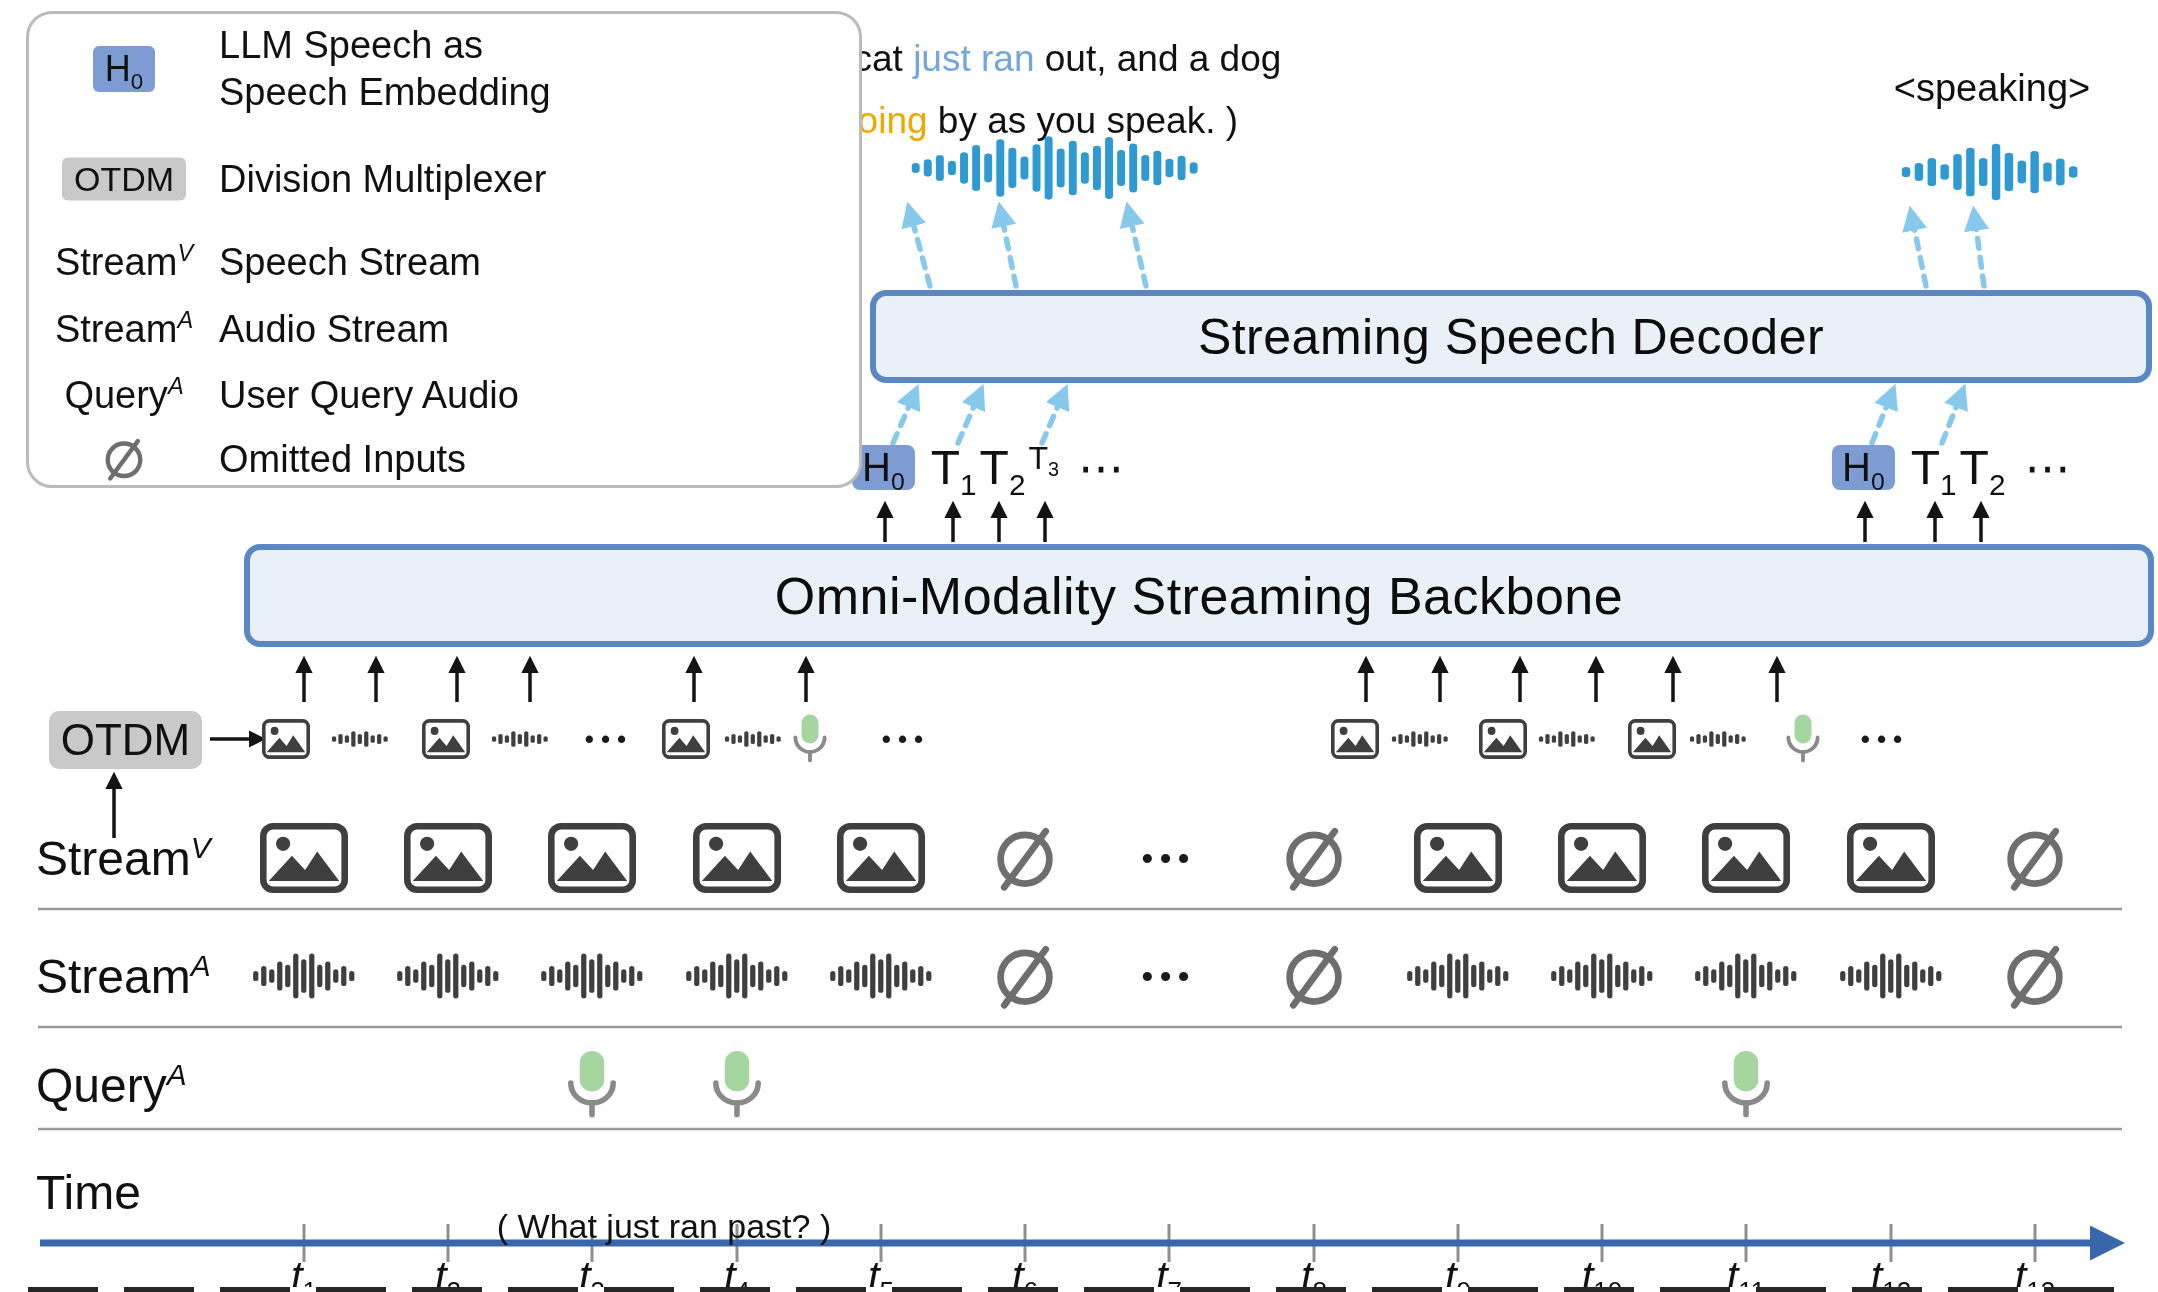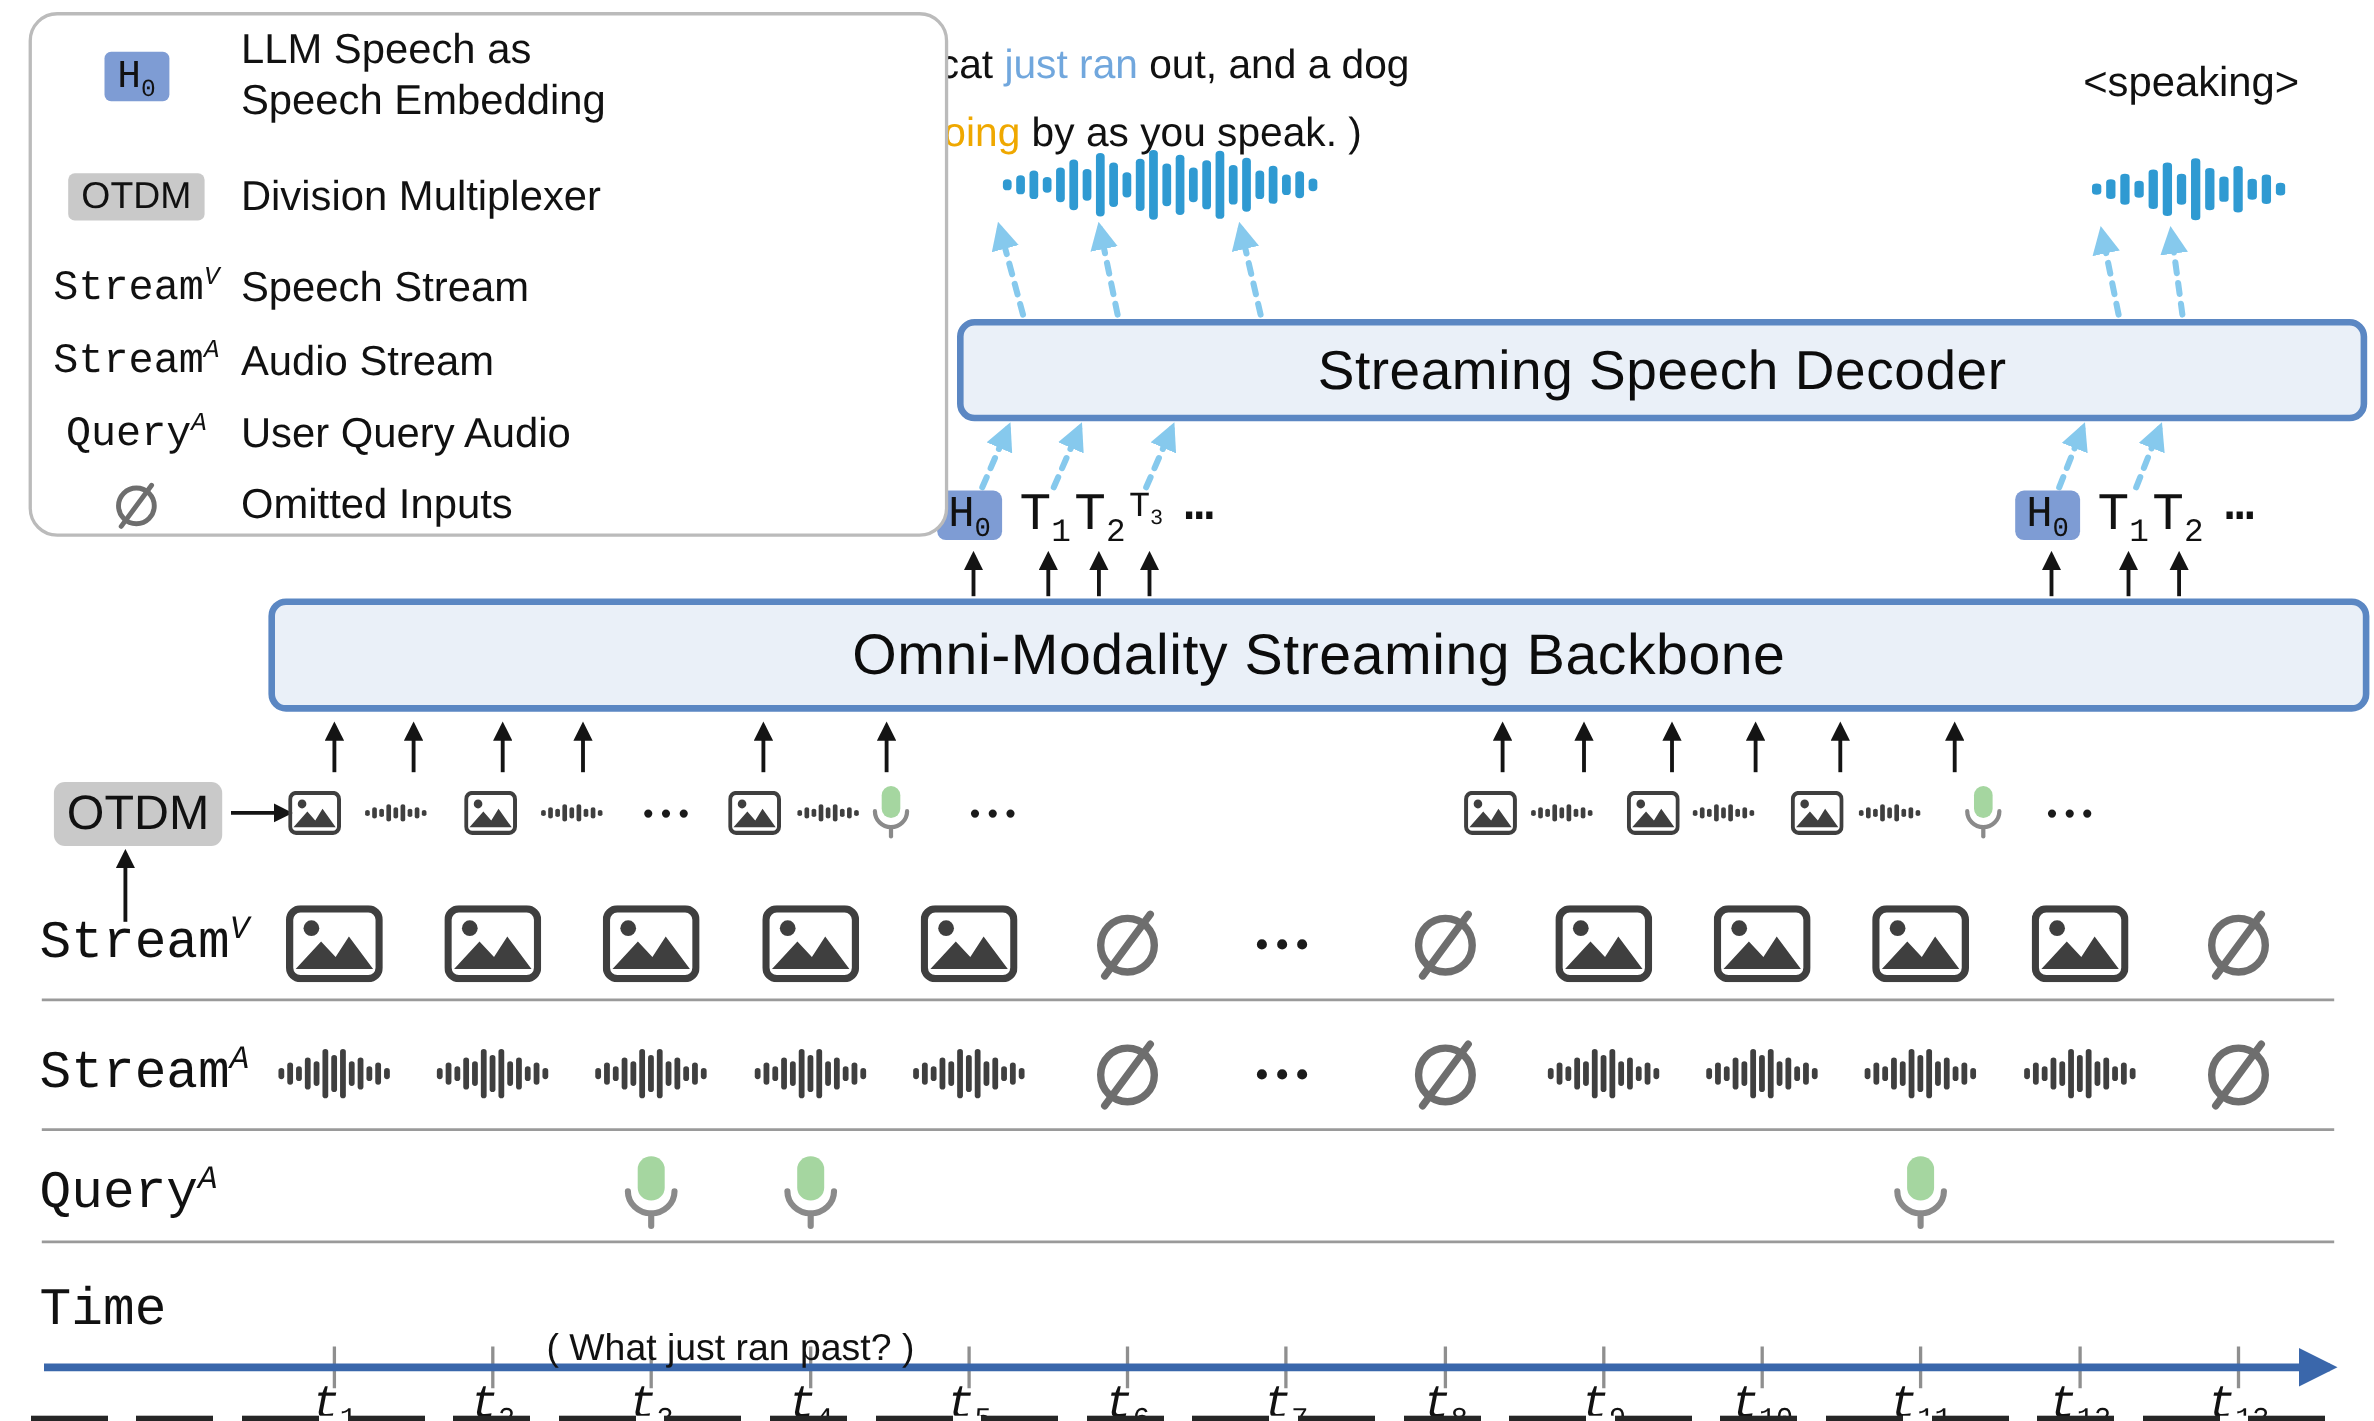--- a/index.html
+++ b/index.html
@@ -1,20 +1,20 @@
 <!DOCTYPE html>
 <html style="--box_fill: #eaf0f8; --box_border: #5b87c3; --h0_bg: #7e9cd4; --otdm_bg: #c9c9c9; --dashed_arrow: #86c9ed; --blue_wave: #2f9ad2; --text_blue: #71a7dd; --text_orange: #efa800; --axis_blue: #3a67ab; --icon_gray: #3f3f3f; --empty_gray: #6e6e6e; --mic_green: #a5d6a0; --mic_stand: #8a8a8a; --divider: #9a9a9a; --legend_border: #bbbbbb;"><head>
 <meta charset="utf-8">
 <style>
   * { margin:0; padding:0; box-sizing:border-box; }
   html,body { width:2158px; height:1292px; }
   body { position:relative; background:#fff; font-family:"Liberation Sans",sans-serif; color:#111; overflow:hidden; }
   #canvas { position:absolute; inset:0; width:2158px; height:1292px; }
   .pos { position:absolute; transform:translate(-50%,-50%); }
-  .math { font-family:Liberation Mono, monospace; white-space:nowrap; }
+  .math { font-family:Liberation Sans, sans-serif; white-space:nowrap; }
   .math sub { font-size:62%; line-height:0; }
   .math sup { font-size:62%; font-style:italic; line-height:0; }
   .icon { line-height:0; }
   .icon svg { display:block; }
   #wires { position:absolute; left:0; top:0; width:2158px; height:1292px; z-index:2; }
   #content { position:absolute; inset:0; z-index:3; }
   .bluebox { position:absolute; z-index:1; background:var(--box_fill); border:6px solid var(--box_border); border-radius:16px; display:flex; align-items:center; justify-content:center; }
   #decoder-box { left:870px; top:290px; width:1282px; height:93px; }
   #backbone-box { left:244px; top:544px; width:1910px; height:103px; }
   #decoder-box .box-title { font-size:50px; }
@@ -23,21 +23,21 @@
   #legend { position:absolute; left:26px; top:11px; width:836px; height:477px; background:#fff; border:3px solid var(--legend_border); border-radius:26px; z-index:6; }
   .legend-row { position:absolute; left:0; width:100%; display:flex; align-items:center; transform:translateY(-50%); }
   .keycell { flex:0 0 190px; width:190px; display:flex; justify-content:center; align-items:center; }
   .labelcell { font-size:38px; line-height:47px; color:#111; }
   .chip { display:inline-block; border-radius:6px; padding:2px 12px; }
   .chip-blue { background:var(--h0_bg); }
   .chip-gray { background:var(--otdm_bg); }
   #speech-text { position:absolute; left:800px; top:28px; z-index:3; font-size:37px; line-height:62px; color:#111; }
   .c-blue { color:var(--text_blue); }
   .c-orange { color:var(--text_orange); }
-  #speaking-tag { font-size:38px; left:1992px; top:76px; z-index:3; white-space:nowrap; }
+  #speaking-tag { font-size:38px; left:1992px; top:88px; z-index:3; white-space:nowrap; }
   #otdm-box { position:absolute; left:49px; top:711px; width:153px; height:58px; background:var(--otdm_bg); border-radius:10px; display:flex; align-items:center; justify-content:center; font-size:44px; z-index:3; }
   .tokens { position:absolute; display:flex; align-items:center; gap:16px; z-index:3; }
   .token-chip { border-radius:8px; padding:0 10px; }
   .tok-seq { display:inline-flex; }
   .tok-seq .math { margin-right:3px; }
   .tok-ell { font-size:46px; letter-spacing:2px; }
   .row-label { position:absolute; left:36px; transform:translateY(-50%); z-index:3; }
   .tick > span:first-child { font-style:italic; }
   .dots { font-weight:bold; color:#1a1a1a; letter-spacing:7px; line-height:1; }
   .query-text { font-size:34px; white-space:nowrap; }

